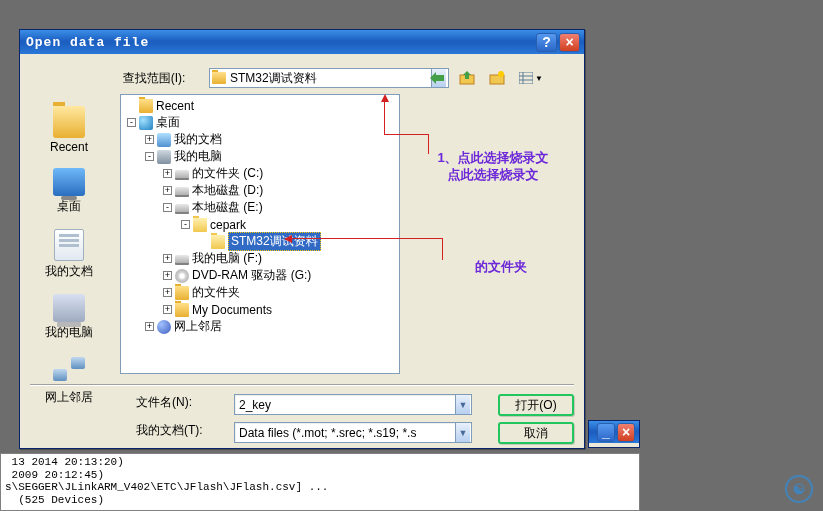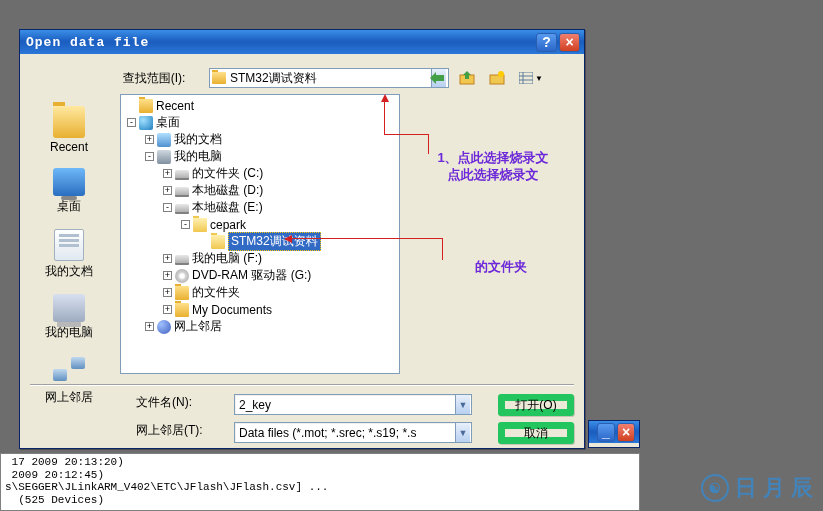--- a/index.html
+++ b/index.html
@@ -213,21 +213,21 @@
     border:1px solid #7f9db9;
     display:flex;
     align-items:center;
     padding:0 4px;
     box-shadow: inset 1px 1px 0 rgba(0,0,0,0.06);
   }
   .action-btn {
     width: 76px;
     height: 22px;
     background:#ece9d8;
-    border:7px solid #22c55e;
+    border:2px solid #22c55e;
     border-radius:3px;
     display:flex;
     align-items:center;
     justify-content:center;
     box-shadow: 1px 1px 0 rgba(0,0,0,0.15);
   }
   .divider {
     position:absolute;
     left:10px; right:10px;
     top: 330px;
@@ -465,34 +465,33 @@
       <div class="field-combo">
         <span style="flex:1">2_key</span>
         <span class="combo-arrow" style="background:linear-gradient(to bottom,#e8f0fb,#b8d0f0);width:15px;height:19px;margin-right:-3px">▼</span>
       </div>
       <div class="action-btn" style="margin-left:20px">
         <span>打开(O)</span>
       </div>
     </div>
 
     <div class="filetype-row">
-      <span class="field-label">网上邻居(T):</span>
+      <span class="field-label">我的文档(T):</span>
       <div class="field-combo">
         <span style="flex:1">Data files (*.mot; *.srec; *.s19; *.s</span>
         <span class="combo-arrow" style="background:linear-gradient(to bottom,#e8f0fb,#b8d0f0);width:15px;height:19px;margin-right:-3px">▼</span>
       </div>
       <div class="action-btn" style="margin-left:20px">
         <span>取消</span>
       </div>
     </div>
 
   </div>
 </div>
 
-<div class="console-pane"><span> 17 2009 20:13:20)</span>
+<div class="console-pane"><span> 13 2014 20:13:20)</span>
 <span> 2009 20:12:45)</span>
 <span>s\SEGGER\JLinkARM_V402\ETC\JFlash\JFlash.csv] ...</span>
 <span>  (525 Devices)</span></div>
 
 <div class="watermark">
   <div class="watermark-logo">☯</div>
-  <span>日 月 辰</span>
 </div>
 
 </body></html>

